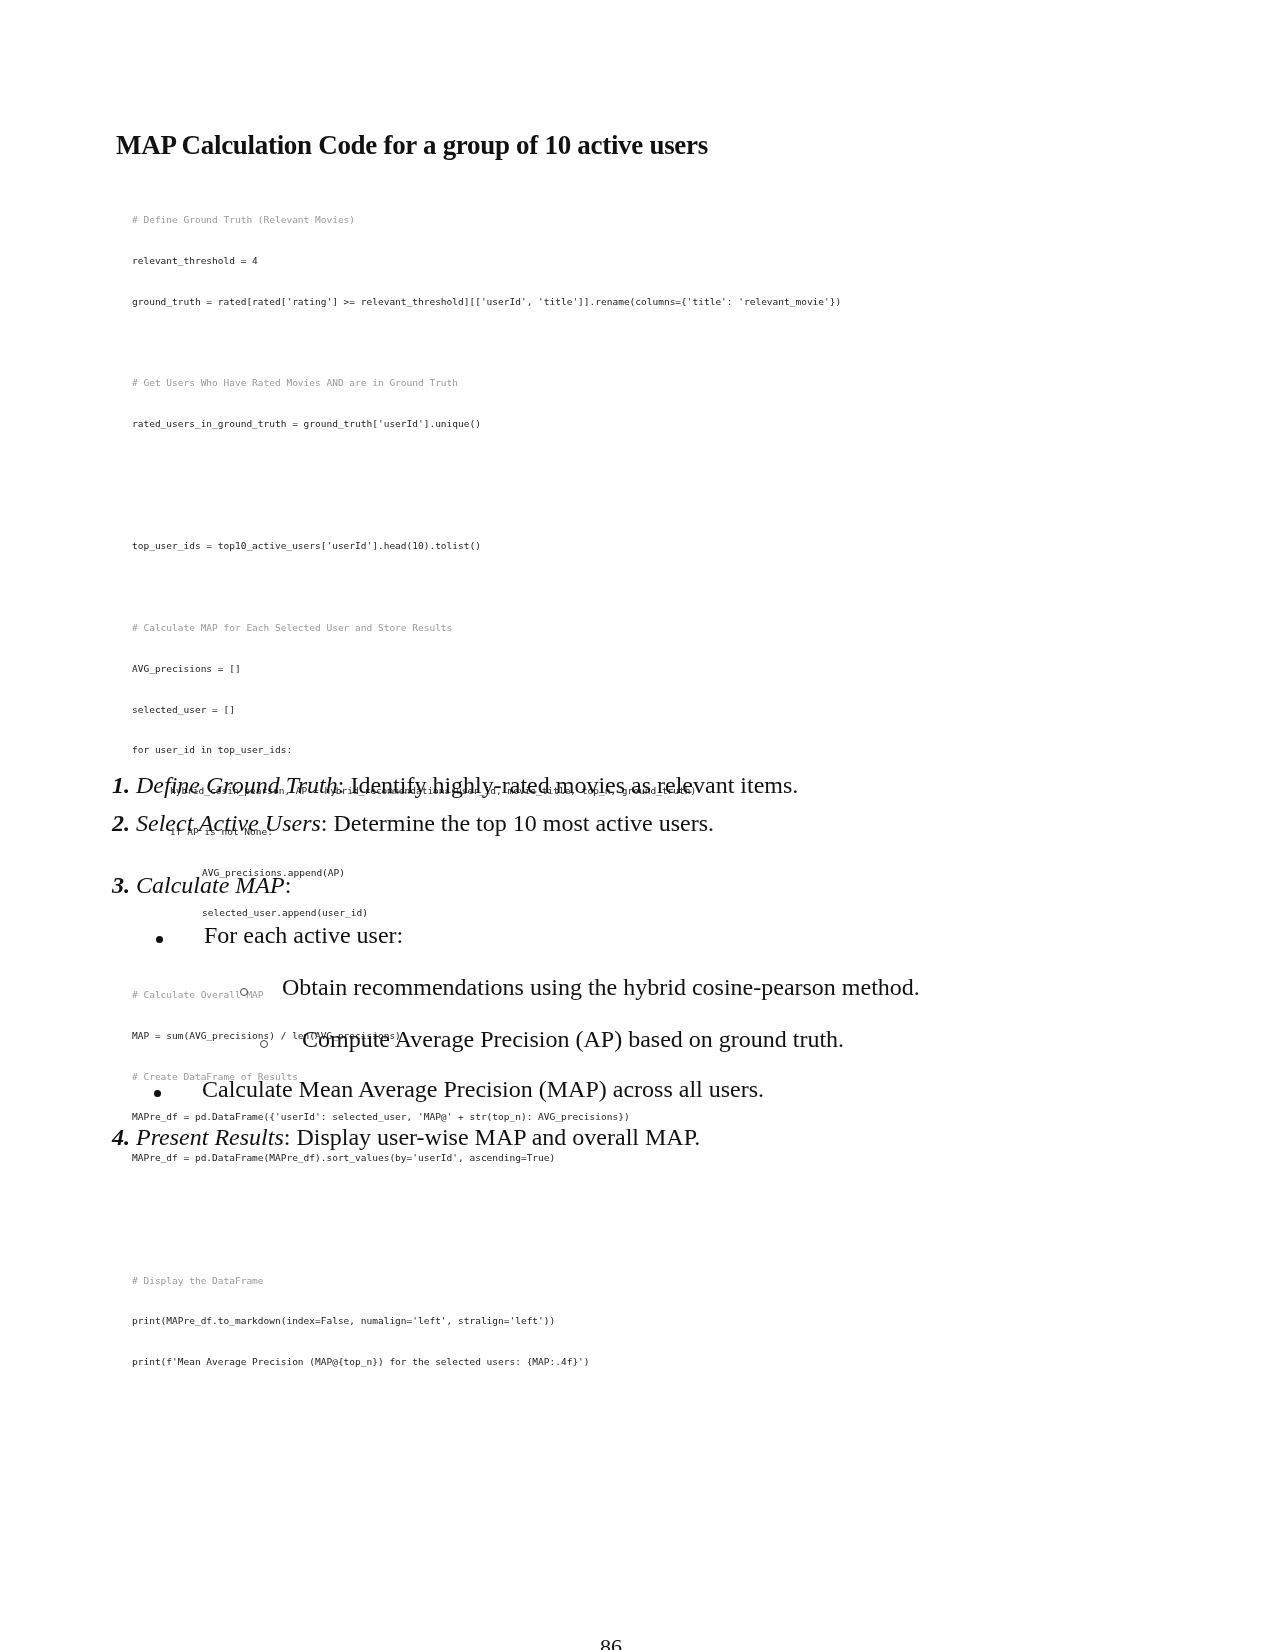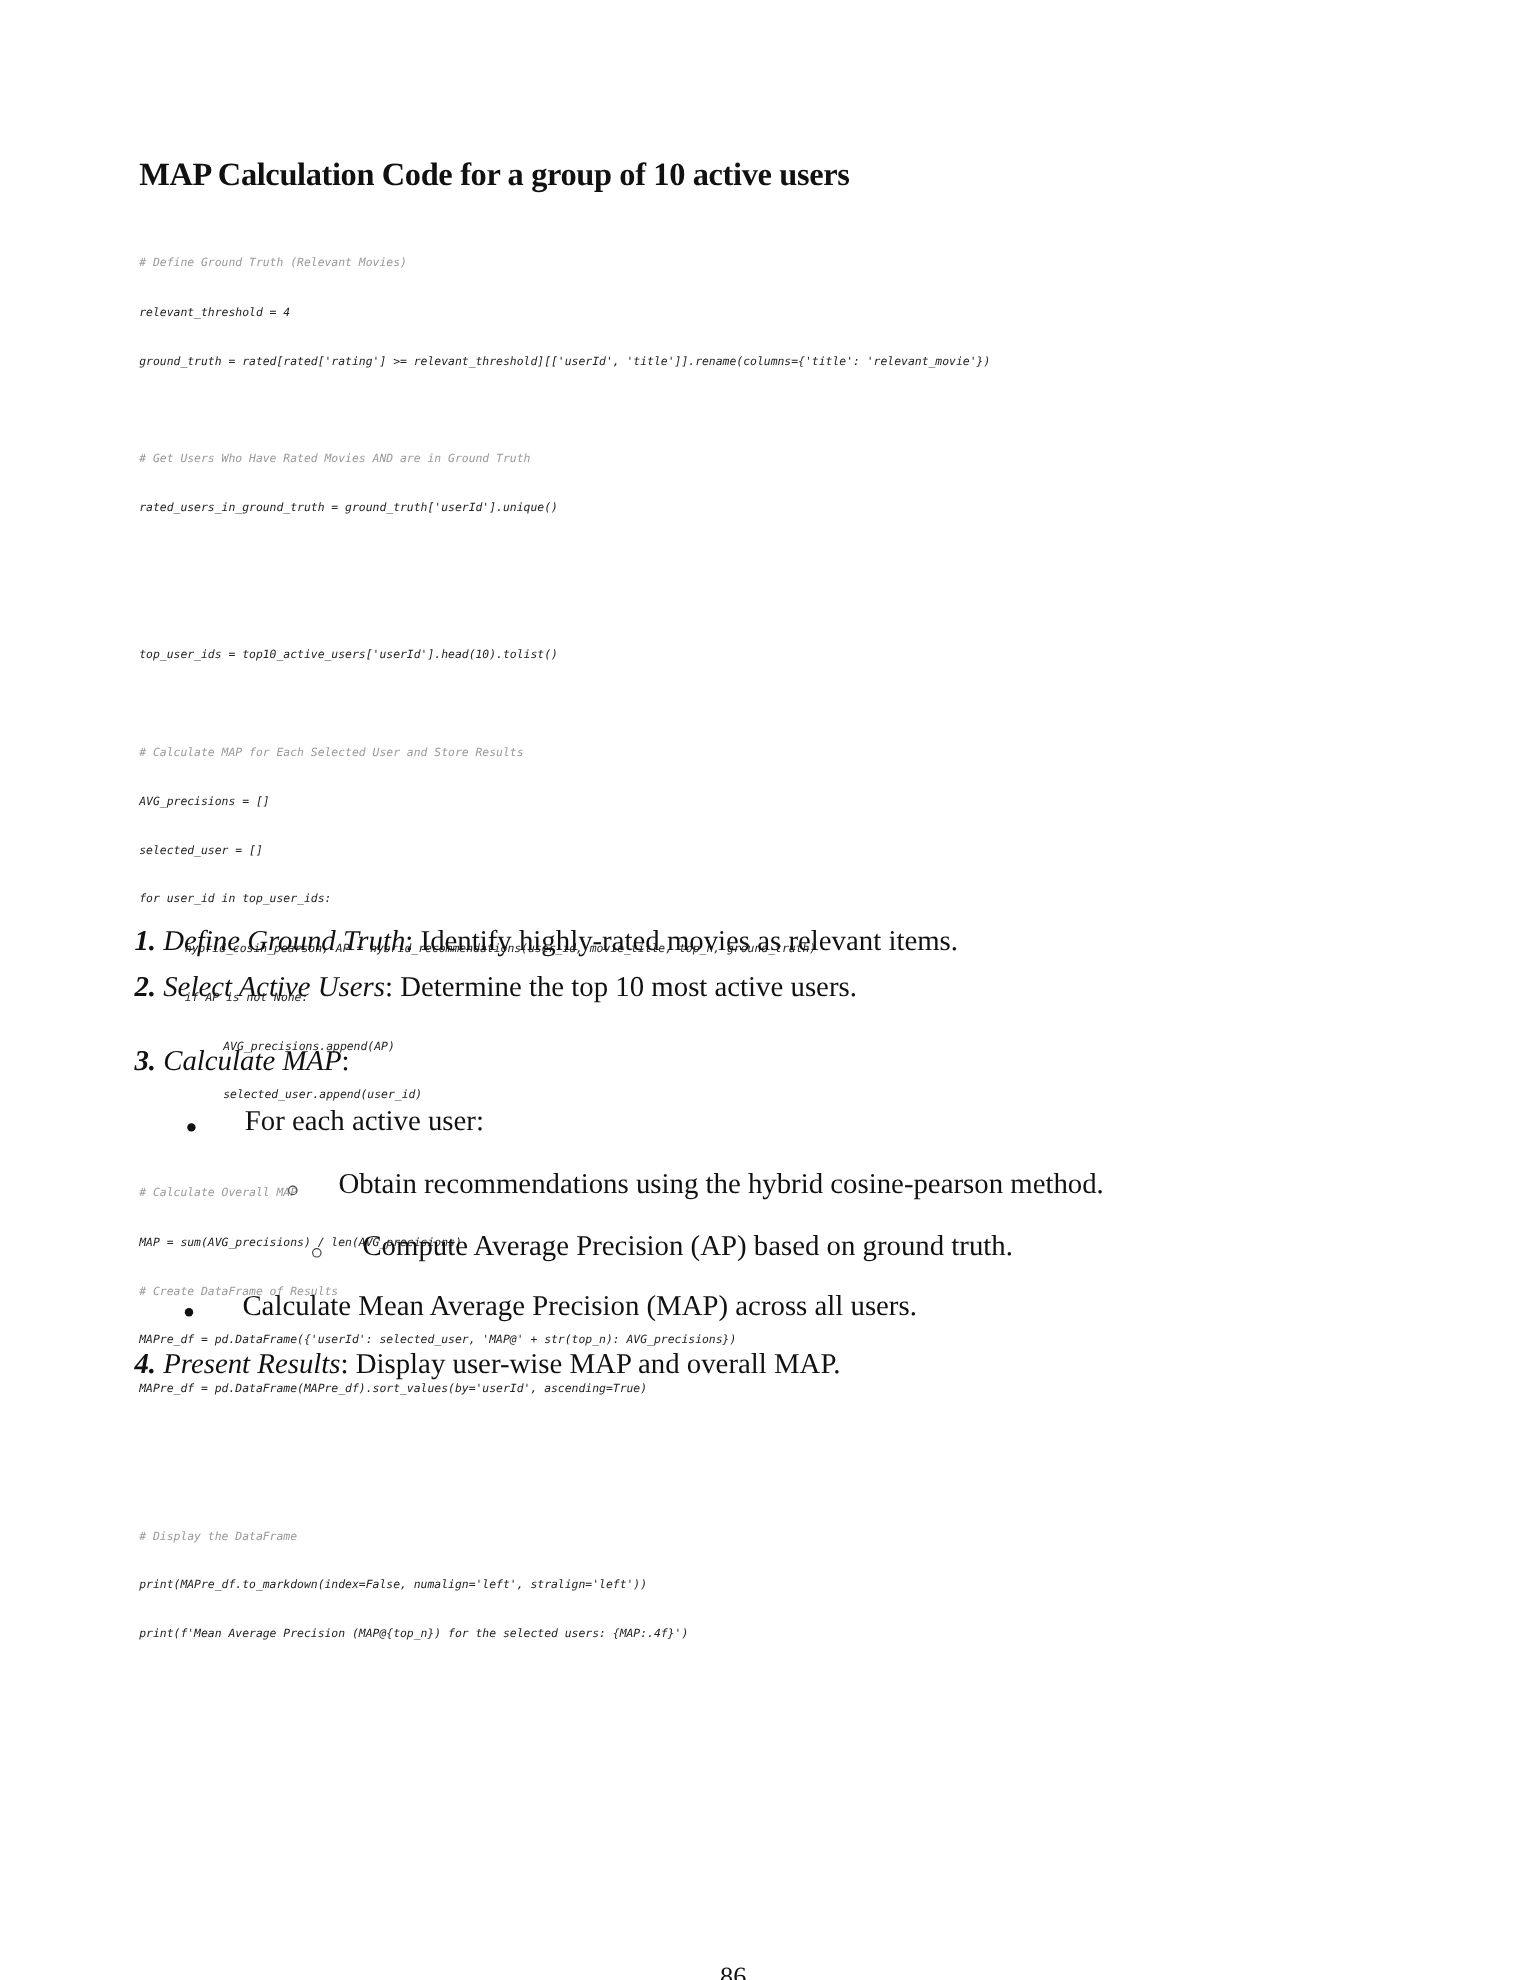--- a/index.html
+++ b/index.html
@@ -1,18 +1,18 @@
 <!DOCTYPE html>
 <html><head>
 <meta charset="utf-8">
 <style>
   html, body { margin: 0; padding: 0; background: #ffffff; }
   body { width: 1275px; height: 1650px; position: relative; overflow: hidden; font-family: "Liberation Serif", serif; color: #111; }
   .page-title { position: absolute; left: 116px; top: 130px; font-size: 27px; font-weight: bold; letter-spacing: -0.3px; text-align: center; }
-  .code-block { position: absolute; left: 116px; top: 186px; width: 1020px; font-family: "DejaVu Sans Mono", monospace; font-size: 9.5px; line-height: 13.6px; color: #222; white-space: pre; font-style: italic; }
+  .code-block { position: absolute; left: 132px; top: 186px; width: 1020px; font-family: "DejaVu Sans Mono", monospace; font-size: 9.5px; line-height: 13.6px; color: #222; white-space: pre; }
   .code-line { display: block; height: 13.6px; }
   .code-line.comment { color: #9a9a9a; }
   .code-line.blank { height: 13.6px; }
   .code-line.i1 { padding-left: 38px; }
   .code-line.i2 { padding-left: 70px; }
   .steps { position: absolute; left: 112px; top: 772px; width: 1060px; font-size: 24px; }
   .step { position: absolute; left: 0; white-space: nowrap; }
   .step .num { font-style: italic; font-weight: bold; }
   .step .label { font-style: italic; font-weight: normal; }
   .bullet { position: absolute; white-space: nowrap; font-size: 24px; }

